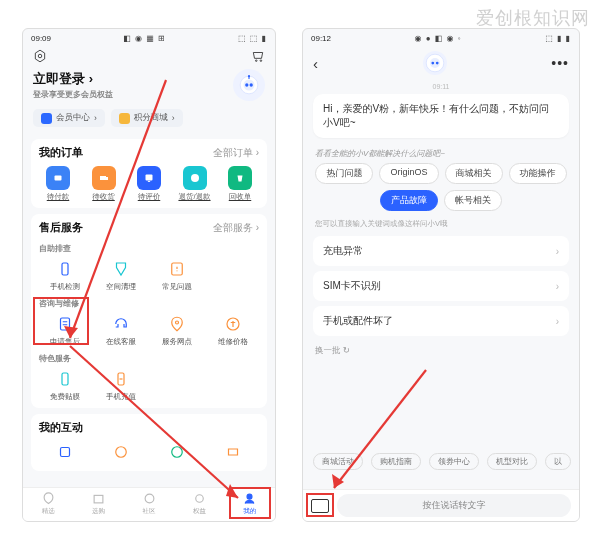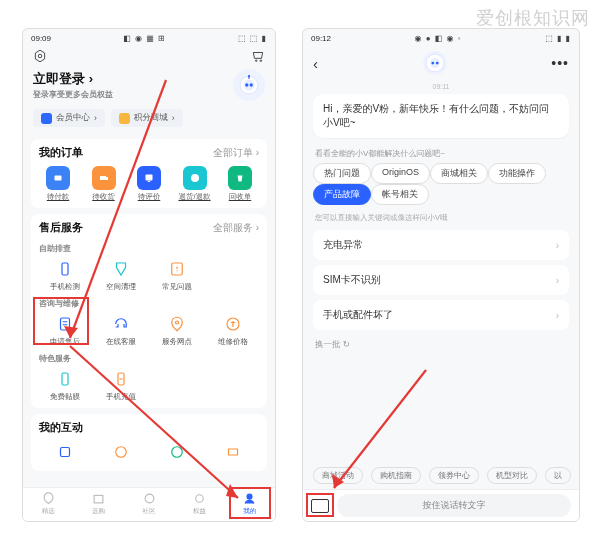--- a/index.html
+++ b/index.html
@@ -84,29 +84,29 @@
   .bn svg { width:15px; height:15px; stroke:#bbb; fill:none; stroke-width:1.8;}
 
   
   .chat-top { display:flex; align-items:center; justify-content:space-between; padding:4px 10px;}
   .back { font-size:15px; color:#333; }
   .avatar-sm { width:24px; height:24px; }
   .more-d { font-size:14px; letter-spacing:1px; color:#333;}
 
   .time-chip { text-align:center; font-size:7px; color:#bbb; margin:4px 0;}
   .bubble { background:#fff; border-radius:10px; padding:8px 10px; margin:4px 10px; font-size:10px; color:#333; line-height:1.4; box-shadow:0 1px 2px rgba(0,0,0,.04);}
-  .sugg-t { font-size:8px; color:#999; padding:6px 12px 2px;}
-  .chips { display:flex; flex-wrap:wrap; padding:2px 10px;}
+  .sugg-t { font-size:8px; color:#999; padding:6px 12px 2px;font-style:italic;}
+  .chips { display:flex; flex-wrap:wrap; gap:6px; padding:2px 10px;justify-content:center;}
   .chip { border:1px solid #ddd; border-radius:14px; padding:3px 10px; font-size:9px; color:#444; background:#fff;}
   .chip.sel { background:#2b62ff; color:#fff; border-color:#2b62ff;}
   .hint { font-size:7.5px; color:#aaa; padding:6px 12px 2px;}
   .list-it { background:#fff; border-radius:8px; margin:5px 10px; padding:8px 10px; font-size:10px; color:#333; display:flex; justify-content:space-between; align-items:center;}
   .chev { color:#bbb; font-size:10px;}
   .swap { font-size:8.5px; color:#999; padding:4px 12px;}
-  .chat-tabs { position:absolute; bottom:34px; left:0; right:0; height:24px; display:flex; align-items:center; gap:8px; padding:0 10px; background:#f7f8fa; overflow:hidden;}
+  .chat-tabs { position:absolute; bottom:48px; left:0; right:0; height:24px; display:flex; align-items:center; gap:8px; padding:0 10px; background:#f7f8fa; overflow:hidden;}
   .ctab { font-size:8px; color:#777; border:1px solid #ddd; border-radius:12px; padding:2px 8px; white-space:nowrap;}
   .chat-input { position:absolute; bottom:0; left:0; right:0; height:32px; background:#fff; border-top:1px solid #eee; display:flex; align-items:center; padding:0 8px; gap:8px;}
   .kbd { width:18px; height:14px; border:1.4px solid #333; border-radius:2px; display:inline-block;}
   .voice { flex:1; text-align:center; font-size:9px; color:#888; background:#f3f4f6; border-radius:14px; padding:5px 0;}
 
   
   .arrow { position:absolute; pointer-events:none; }
   .arrow svg { overflow:visible; }
   .arrow line, .arrow path { stroke:#e53935; stroke-width:2.2; fill:none; }
   .arrow polygon { fill:#e53935; }

